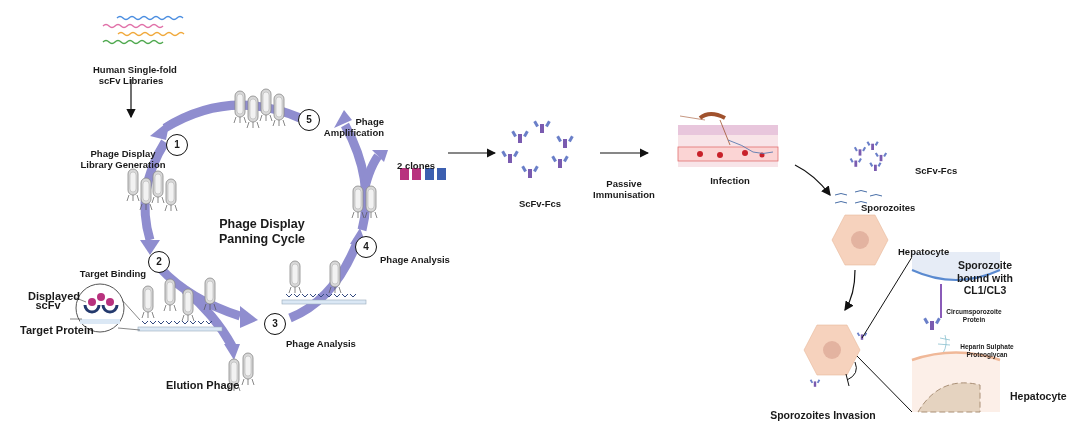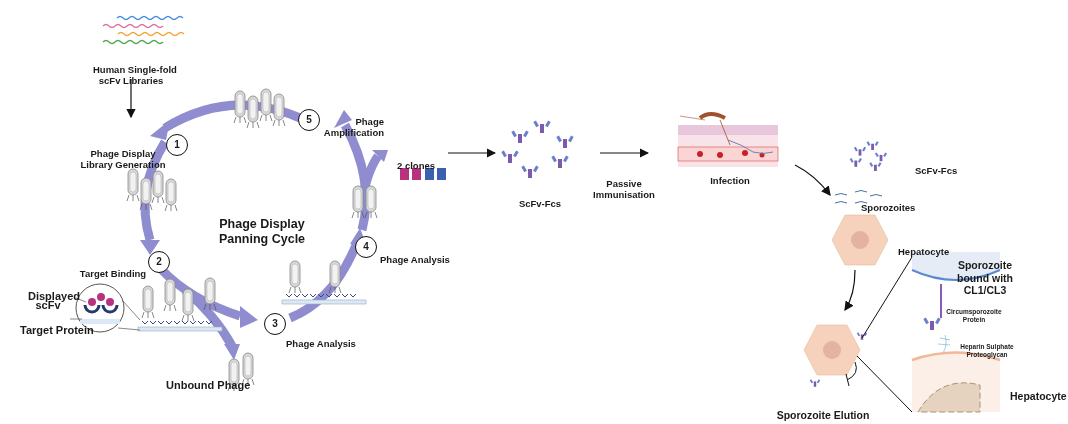--- a/index.html
+++ b/index.html
@@ -228,21 +228,21 @@
 <div class="lbl" style="left:318px;top:104px;width:66px;text-align:right;">
   <div>Phage</div>
   <div>Amplification</div>
 </div>
 
 <div class="lbl sm" style="left:28px;top:280px;width:40px;">
   <div>Displayed</div>
   <div>scFv</div>
 </div>
 <div class="lbl sm left" style="left:20px;top:314px;">Target Protein</div>
-<div class="lbl sm left" style="left:166px;top:369px;">Unbound Phage</div>
+<div class="lbl sm left" style="left:166px;top:369px;">Elution Phage</div>
 
 <div class="lbl left" style="left:397px;top:148px;">2 clones</div>
 <div class="lbl" style="left:510px;top:186px;width:60px;">ScFv-Fcs</div>
 <div class="lbl" style="left:592px;top:166px;width:64px;">
   <div>Passive</div>
   <div>Immunisation</div>
 </div>
 <div class="lbl" style="left:700px;top:163px;width:60px;">Infection</div>
 
 <div class="lbl left" style="left:915px;top:153px;">ScFv-Fcs</div>
@@ -256,15 +256,15 @@
 <div class="lbl sm" style="left:944px;top:296px;width:60px;font-size:6.5px;line-height:8px;">
   <div>Circumsporozoite</div>
   <div>Protein</div>
 </div>
 <div class="lbl sm" style="left:955px;top:331px;width:64px;font-size:6.5px;line-height:8px;">
   <div>Heparin Sulphate</div>
   <div>Proteoglycan</div>
 </div>
 <div class="lbl md left" style="left:1010px;top:378px;">Hepatocyte</div>
 <div class="lbl md" style="left:768px;top:397px;width:110px;">
-  <div>Sporozoite Elution</div>
+  <div>Sporozoites Invasion</div>
   <div>Inhibition</div>
 </div>
 
 </body></html>

